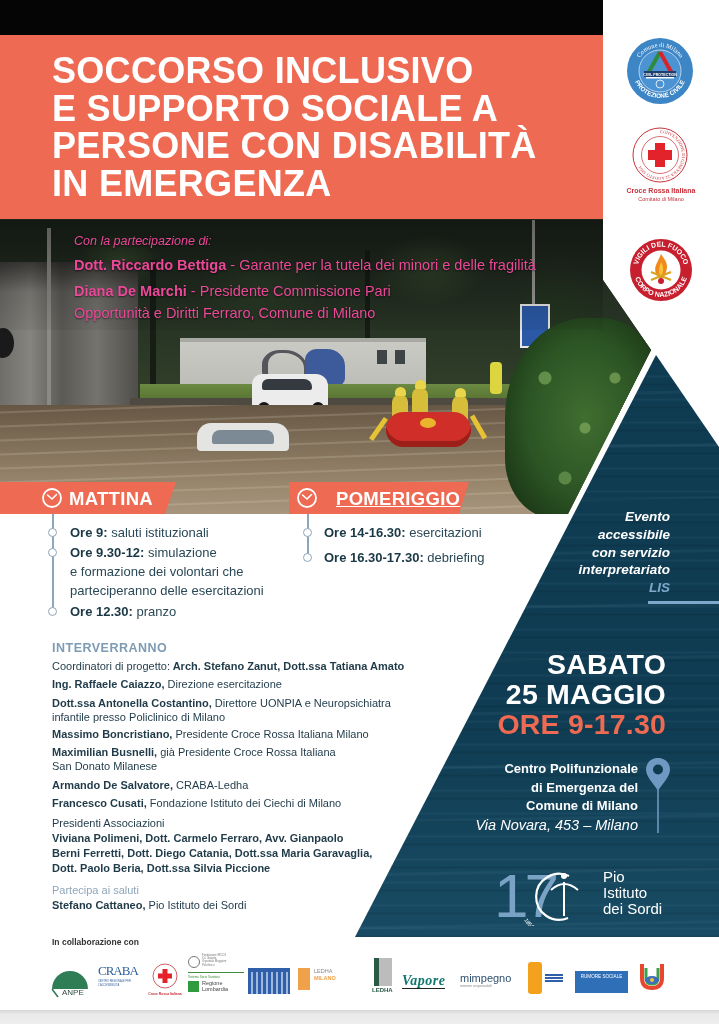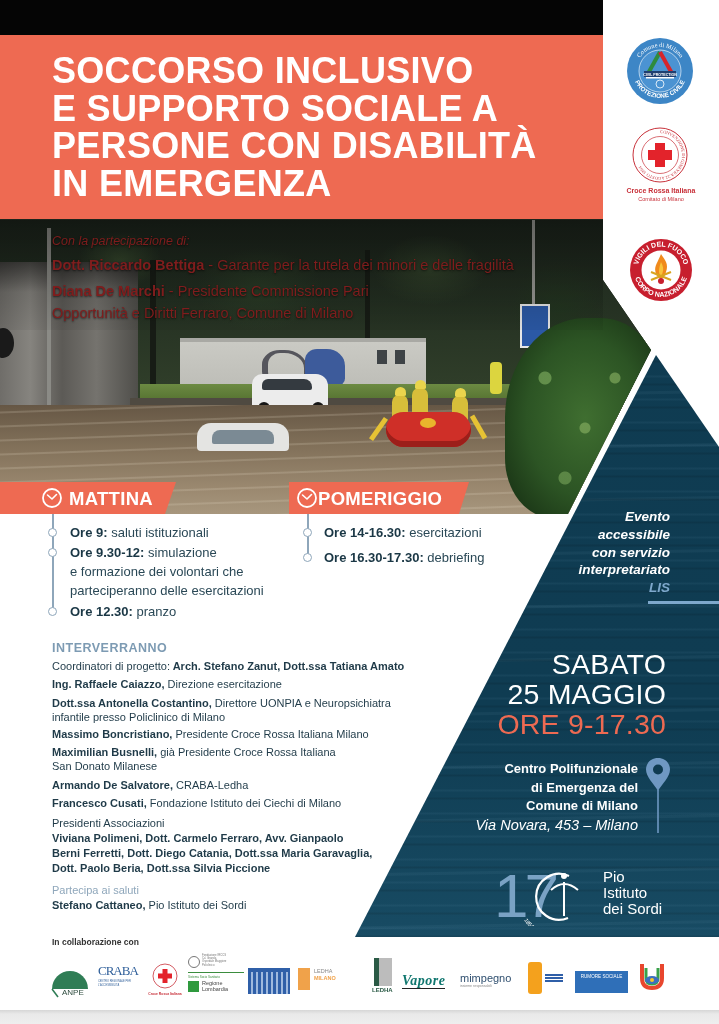--- a/index.html
+++ b/index.html
@@ -57,21 +57,21 @@
           background:
             radial-gradient(circle at 40px 60px, rgba(120,165,90,.7) 0 6px, transparent 7px),
             radial-gradient(circle at 80px 110px, rgba(140,180,100,.6) 0 5px, transparent 6px),
             radial-gradient(circle at 60px 160px, rgba(120,165,90,.6) 0 6px, transparent 7px),
             radial-gradient(circle at 110px 60px, rgba(140,180,100,.6) 0 5px, transparent 6px),
             radial-gradient(ellipse 90px 120px at 80px 100px, #3f6e30 0%, #2c5424 65%, #1d3a18 100%);
           border-radius:50% 40% 0 30%; }
   .photo-shade { left:0; top:220px; width:603px; height:110px; background:linear-gradient(180deg, rgba(0,0,0,.35), rgba(0,0,0,.05)); }
 
   
-  .part-line { left:52px; height:22px; line-height:22px; color:#7f1d1d; white-space:nowrap; text-shadow:0 1px 2px rgba(0,0,0,.6); }
+  .part-line { left:52px; height:22px; line-height:22px; color:#ec4899; white-space:nowrap; text-shadow:0 1px 2px rgba(0,0,0,.6);padding-left:22px; }
   .part-intro { font-style:italic; font-size:12.5px; }
   .part-guest { font-size:14.5px; }
   .b { font-weight:bold; font-style:normal; }
   .i { }
 
   
   .logo-svg { position:absolute; }
   .cri-label { left:614px; top:187px; width:94px; text-align:center; color:#c8313a; font-weight:bold; font-size:7px; }
   .cri-sub { left:614px; top:196px; width:94px; text-align:center; color:#c8313a; font-size:5.5px; }
 
@@ -92,21 +92,21 @@
   .tl-dot { width:7px; height:7px; border-radius:50%; background:#ffffff; border:1.6px solid #8ea6ba; }
   .sch-line { height:20px; line-height:20px; font-size:13px; color:#2a4856; white-space:nowrap; }
   .sch-line .b { color:#1a3745; }
 
   
   .acc { right:49px; top:508px; text-align:right; color:#ffffff; font-style:italic; font-weight:bold; font-size:13.5px; line-height:17.8px; }
   .acc .lis { color:#7ea8cc; }
   .acc-rule { left:648px; top:601px; width:71px; height:3px; background:#7ea8cc; }
 
   
-  .date { right:53px; top:649px; text-align:right; font-weight:normal; font-size:28.5px; line-height:30px; color:#ffffff; letter-spacing:0.2px; }
+  .date { right:53px; top:649px; text-align:right; font-weight:bold; font-size:28.5px; line-height:30px; color:#ffffff; letter-spacing:0.2px; }
   .date .hours { color:#ee6a52; }
 
   
   .venue { right:81px; top:760px; text-align:right; color:#ffffff; font-weight:bold; font-size:13px; line-height:18.5px; white-space:nowrap; }
   .venue .addr { font-weight:normal; font-style:italic; font-size:14.5px; }
 
   
   .pio-text { left:603px; top:869px; color:#ffffff; font-size:15px; line-height:16px; }
 
   
@@ -234,21 +234,21 @@
     <circle cx="11" cy="11" r="9" fill="none" stroke="#ffffff" stroke-width="1.8"></circle>
     <polyline points="6.5,8 11,12 15.5,7.5" fill="none" stroke="#ffffff" stroke-width="1.6" stroke-linecap="round" stroke-linejoin="round"></polyline>
   </svg>
   <div class="abs badge-label" style="left:69px;">MATTINA</div>
 
   <div class="abs badge badge-p"></div>
   <svg class="abs" style="left:296px;top:487px;" width="22" height="22" viewBox="0 0 22 22">
     <circle cx="11" cy="11" r="9" fill="none" stroke="#ffffff" stroke-width="1.8"></circle>
     <polyline points="6.5,8 11,12 15.5,7.5" fill="none" stroke="#ffffff" stroke-width="1.6" stroke-linecap="round" stroke-linejoin="round"></polyline>
   </svg>
-  <div class="abs badge-label" style="left:318px;">POMERIGGIO</div>
+  <div class="abs badge-label" style="left:336px;text-decoration:underline;">POMERIGGIO</div>
 
   <div class="abs tl-line" style="left:52px;top:514px;height:98px;"></div>
   <div class="abs tl-dot" style="left:48px;top:528px;"></div>
   <div class="abs tl-dot" style="left:48px;top:548px;"></div>
   <div class="abs tl-dot" style="left:48px;top:607px;"></div>
 
   <div class="abs sch-line" style="left:70px;top:523px;">
     <span class="b">Ore 9:</span><span> saluti istituzionali</span>
   </div>
   <div class="abs sch-line" style="left:70px;top:543px;">

